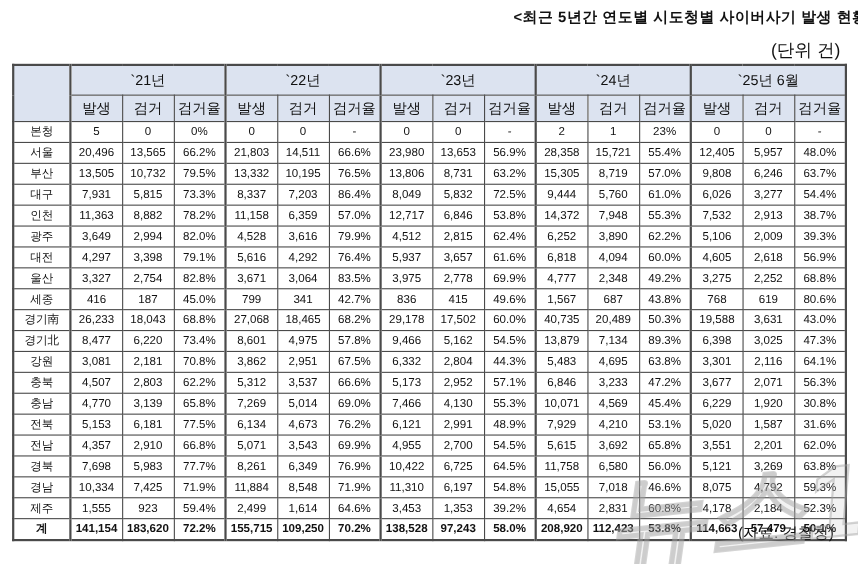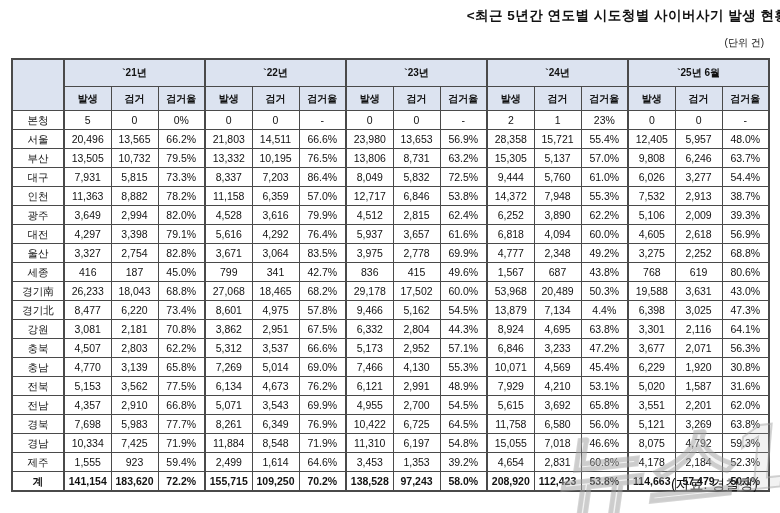--- a/index.html
+++ b/index.html
@@ -11,33 +11,33 @@
   html,body{margin:0;padding:0;background:#ffffff;}
   .page{
     position:relative;width:780px;height:513px;background:#ffffff;overflow:hidden;
     font-family:"Liberation Sans","DejaVu Sans",sans-serif;color:var(--text);
   }
   .title{
     position:absolute;top:7px;left:17px;width:100%;text-align:right;
     font-size:13.5px;font-weight:bold;letter-spacing:0.5px;
   }
   .unit-note{
-    position:absolute;top:36px;right:16px;font-size:10px;
+    position:absolute;top:36px;right:16px;font-size:16px;
   }
   table{
     position:absolute;left:11px;top:58px;width:757px;
     border-collapse:collapse;table-layout:fixed;
     border:2px solid var(--border);
   }
   th,td{
     border:1px solid var(--border);
     text-align:center;vertical-align:middle;
     padding:0;font-size:10.5px;overflow:hidden;white-space:nowrap;
   }
-  thead th{background:var(--header-bg);font-weight:bold;font-size:10px;}
+  thead th{background:var(--header-bg);font-weight:normal;font-size:13px;}
   thead tr:first-child th{height:26px;}
   thead tr:last-child th{height:23px;}
   tbody td,tbody th{height:18px;line-height:18px;font-weight:normal;}
   col.label-col{width:52px;}
   col.val-col{width:47px;}
   .group-start{border-left:2px solid var(--border);}
   tr.total td,tr.total th{font-weight:bold;}
   .source-note{
     position:absolute;top:476px;right:22px;font-size:14px;
   }
@@ -144,21 +144,21 @@
           <td class="group-start">13,505</td>
           <td>10,732</td>
           <td>79.5%</td>
           <td class="group-start">13,332</td>
           <td>10,195</td>
           <td>76.5%</td>
           <td class="group-start">13,806</td>
           <td>8,731</td>
           <td>63.2%</td>
           <td class="group-start">15,305</td>
-          <td>5,137</td>
+          <td>8,719</td>
           <td>57.0%</td>
           <td class="group-start">9,808</td>
           <td>6,246</td>
           <td>63.7%</td>
         </tr>
         <tr>
           <th>대구</th>
           <td class="group-start">7,931</td>
           <td>5,815</td>
           <td>73.3%</td>
@@ -269,57 +269,57 @@
           <th>경기南</th>
           <td class="group-start">26,233</td>
           <td>18,043</td>
           <td>68.8%</td>
           <td class="group-start">27,068</td>
           <td>18,465</td>
           <td>68.2%</td>
           <td class="group-start">29,178</td>
           <td>17,502</td>
           <td>60.0%</td>
-          <td class="group-start">53,968</td>
+          <td class="group-start">40,735</td>
           <td>20,489</td>
           <td>50.3%</td>
           <td class="group-start">19,588</td>
           <td>3,631</td>
           <td>43.0%</td>
         </tr>
         <tr>
           <th>경기北</th>
           <td class="group-start">8,477</td>
           <td>6,220</td>
           <td>73.4%</td>
           <td class="group-start">8,601</td>
           <td>4,975</td>
           <td>57.8%</td>
           <td class="group-start">9,466</td>
           <td>5,162</td>
           <td>54.5%</td>
           <td class="group-start">13,879</td>
           <td>7,134</td>
-          <td>4.4%</td>
+          <td>89.3%</td>
           <td class="group-start">6,398</td>
           <td>3,025</td>
           <td>47.3%</td>
         </tr>
         <tr>
           <th>강원</th>
           <td class="group-start">3,081</td>
           <td>2,181</td>
           <td>70.8%</td>
           <td class="group-start">3,862</td>
           <td>2,951</td>
           <td>67.5%</td>
           <td class="group-start">6,332</td>
           <td>2,804</td>
           <td>44.3%</td>
-          <td class="group-start">8,924</td>
+          <td class="group-start">5,483</td>
           <td>4,695</td>
           <td>63.8%</td>
           <td class="group-start">3,301</td>
           <td>2,116</td>
           <td>64.1%</td>
         </tr>
         <tr>
           <th>충북</th>
           <td class="group-start">4,507</td>
           <td>2,803</td>
@@ -351,21 +351,21 @@
           <td class="group-start">10,071</td>
           <td>4,569</td>
           <td>45.4%</td>
           <td class="group-start">6,229</td>
           <td>1,920</td>
           <td>30.8%</td>
         </tr>
         <tr>
           <th>전북</th>
           <td class="group-start">5,153</td>
-          <td>3,562</td>
+          <td>6,181</td>
           <td>77.5%</td>
           <td class="group-start">6,134</td>
           <td>4,673</td>
           <td>76.2%</td>
           <td class="group-start">6,121</td>
           <td>2,991</td>
           <td>48.9%</td>
           <td class="group-start">7,929</td>
           <td>4,210</td>
           <td>53.1%</td>

